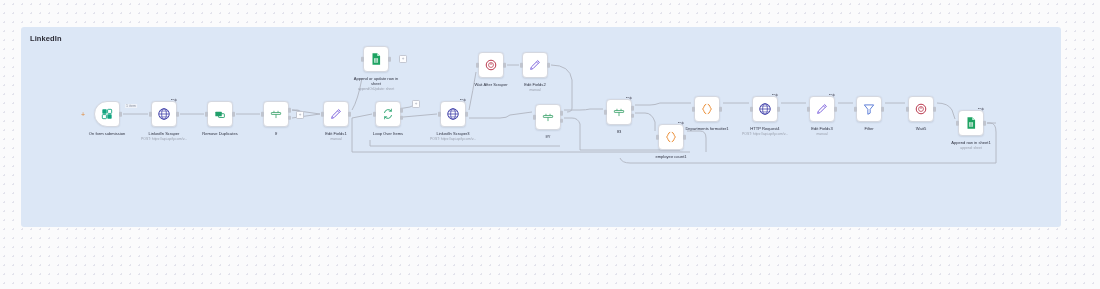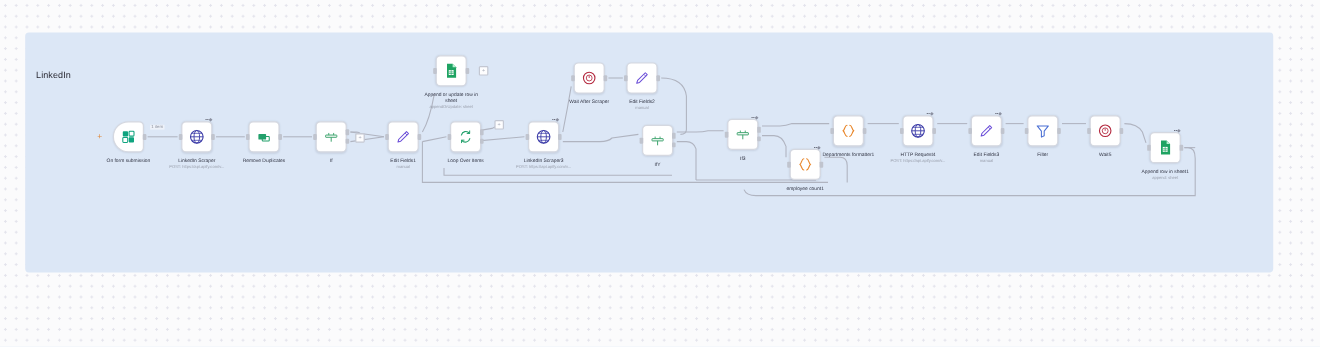--- a/index.html
+++ b/index.html
@@ -14,24 +14,23 @@
   #canvas{position:absolute;inset:0;}
 
   .sticky{
     position:absolute;
     background:#dce7f6;
     border-radius:3px;
   }
   .sticky-title{
     position:absolute;
     font-size:7.5px;
-    font-weight:normal;
+    font-weight:bold;
     color:#2b2b35;
     letter-spacing:.1px;
-    margin-top:24px;
   }
 
   
   svg#wires{position:absolute;inset:0;width:1100px;height:289px;pointer-events:none;}
   svg#wires path, svg#wires line{fill:none;stroke:#b0b4c0;stroke-width:.9px;}
 
   .conn-label{
     position:absolute;
     font-size:3.6px;
     color:#8a8f9c;

